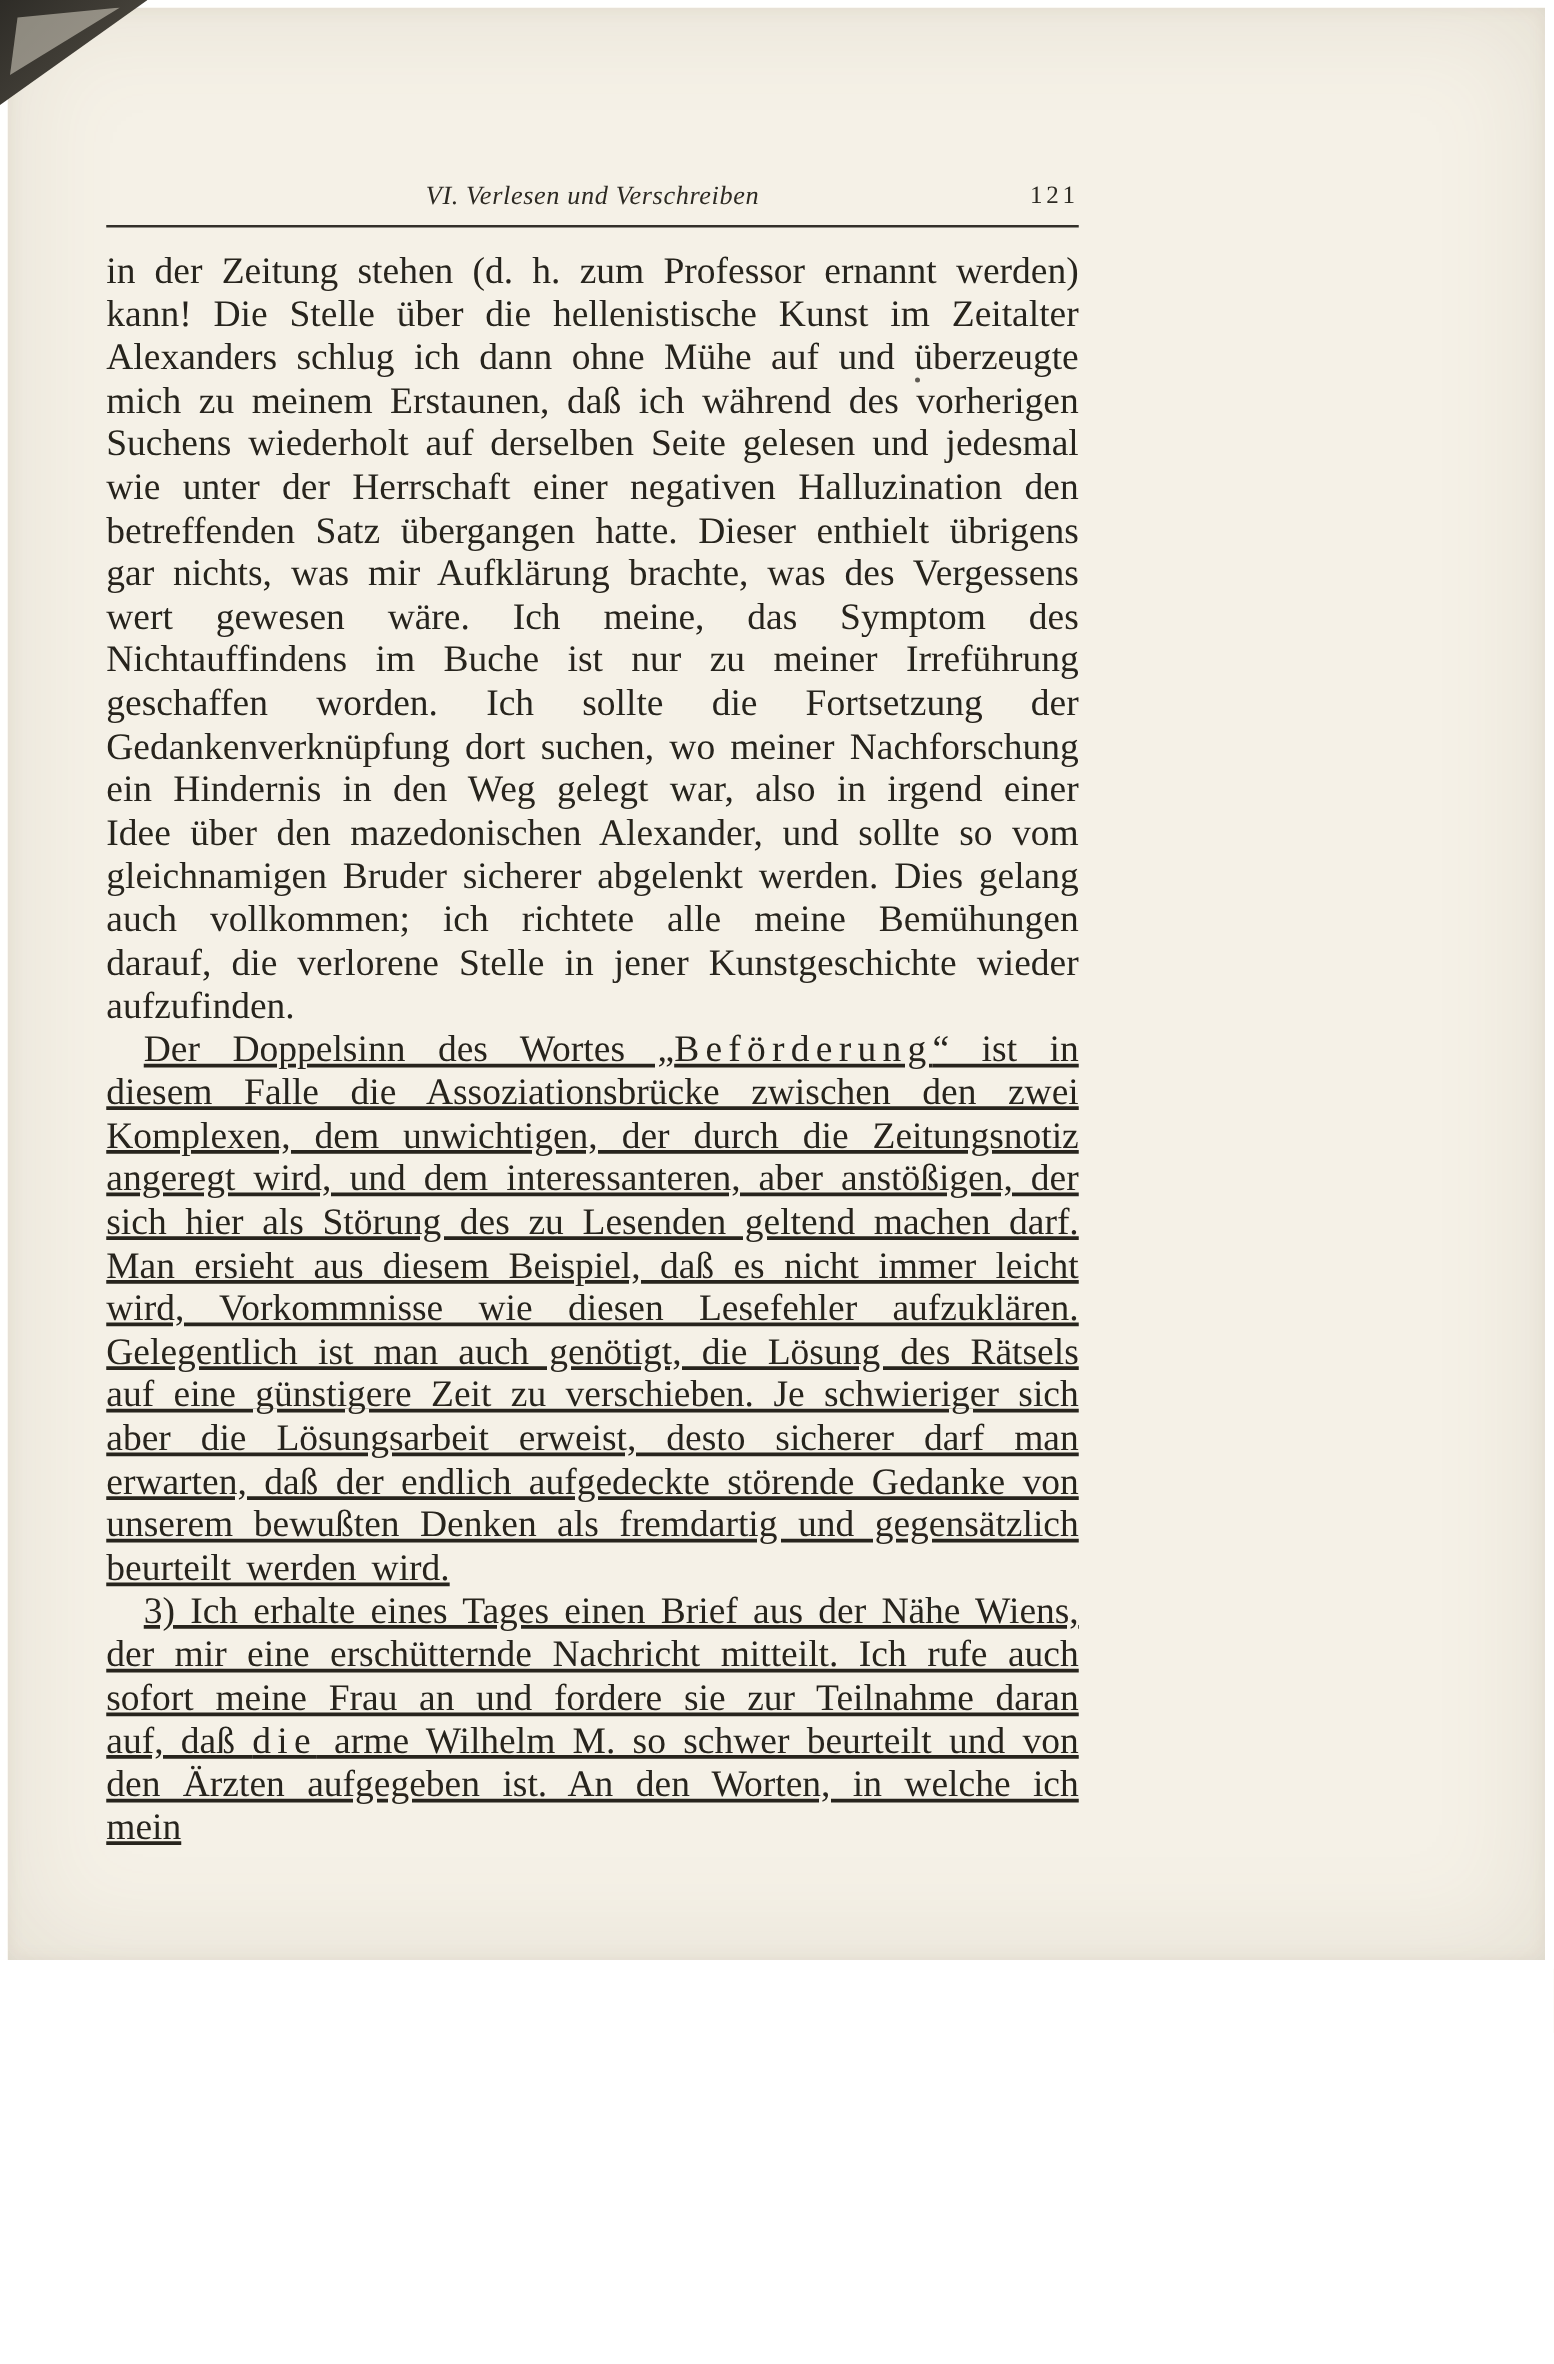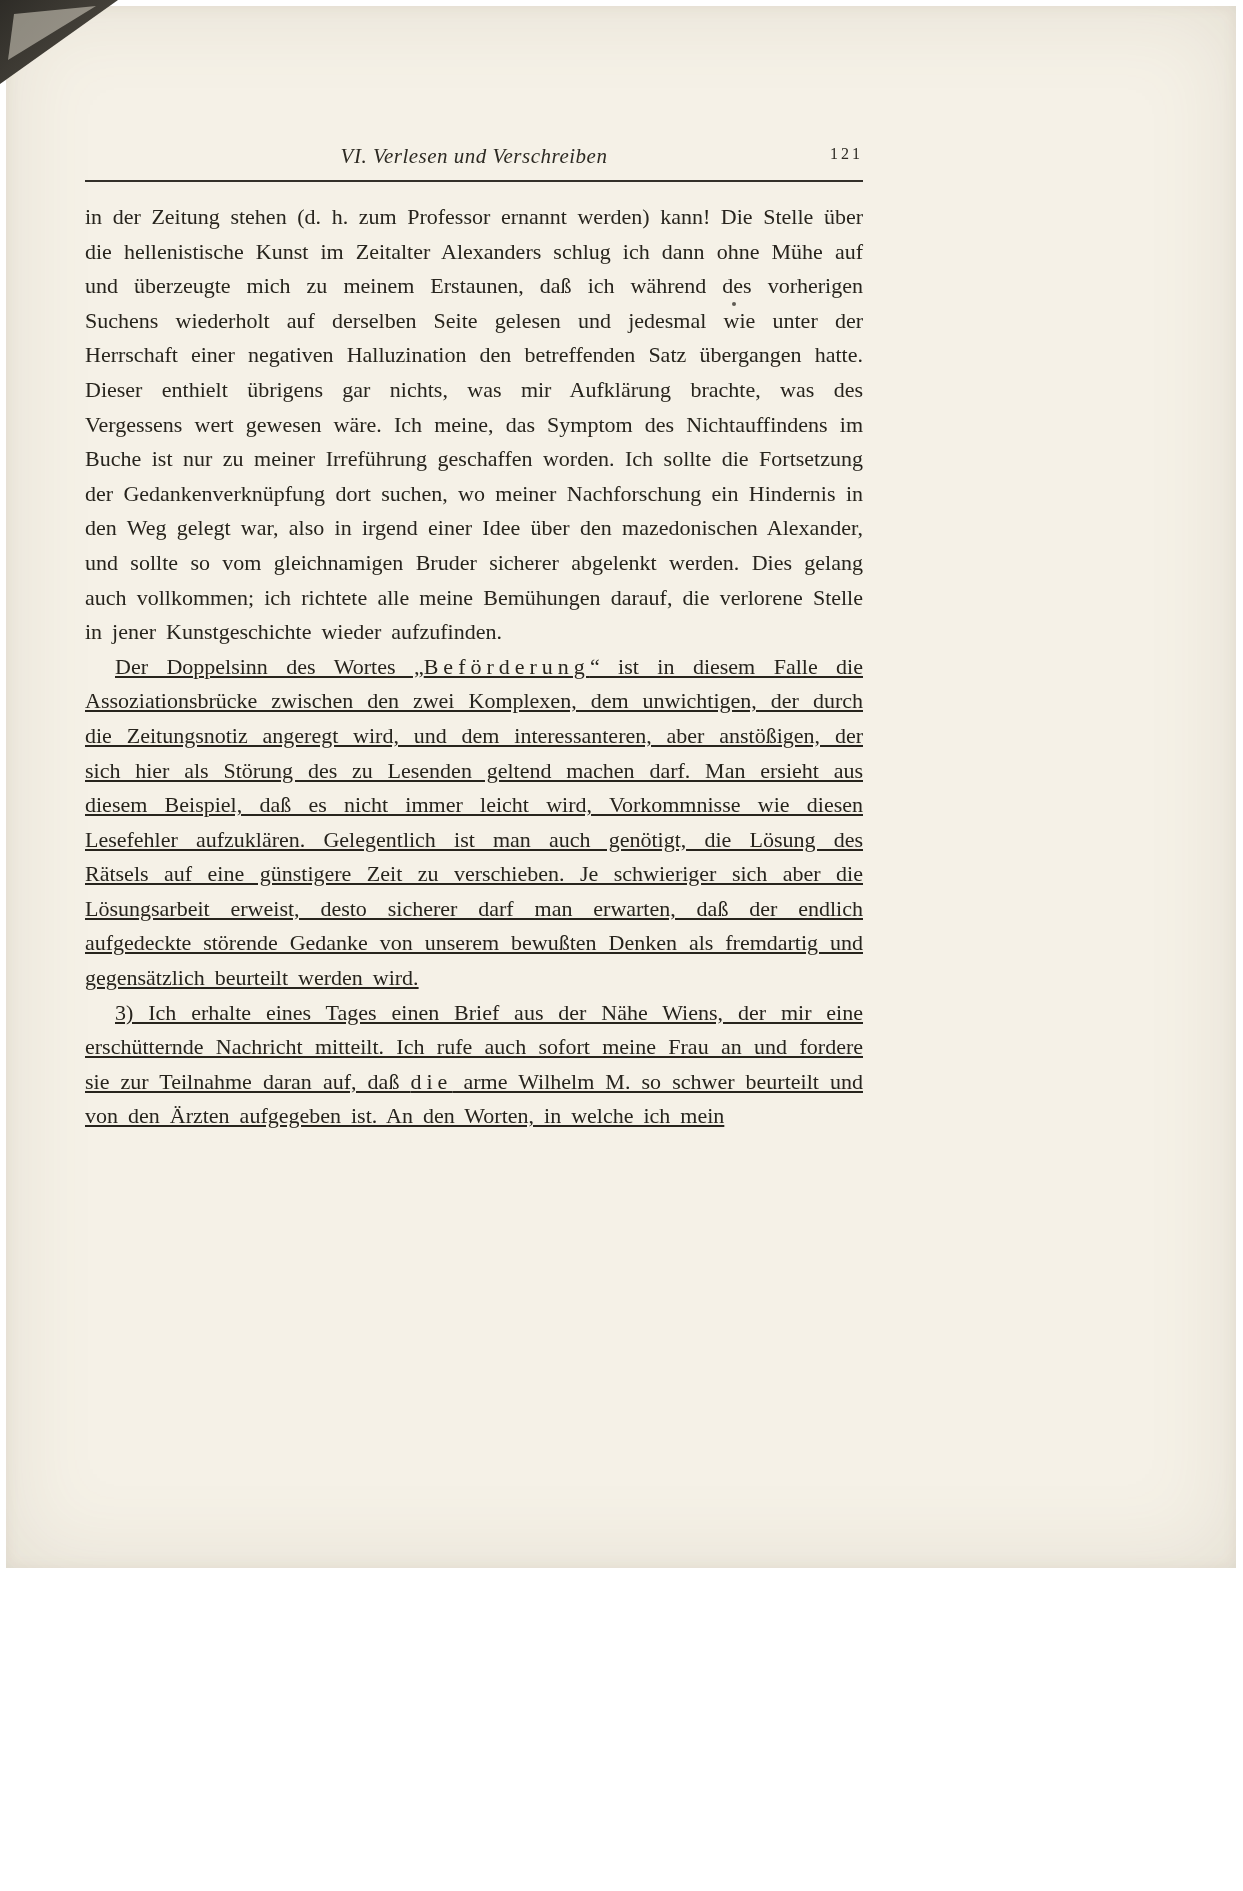--- a/index.html
+++ b/index.html
@@ -74,34 +74,34 @@
     display: block;
     text-align: center;
     font-style: italic;
     letter-spacing: 0.5px;
     color: #2d2a23;
   }
   .page-number {
     position: absolute;
     right: 0;
     top: 1px;
-    font-size: 16px;
+    font-size: 20px;
     letter-spacing: 3px;
     font-style: normal;
     color: #2d2a23;
   }
   .header-rule {
     border: none;
     border-top: 2px solid #33302a;
     margin: 4px 0 0 0;
     width: 100%;
   }
   .body-text {
     margin-top: 18px;
-    font-size: 22px;
+    font-size: 30px;
     line-height: 34.6px;
     text-align: justify;
     word-spacing: 4.5px;
     color: #27241d;
   }
   .para {
     margin: 0;
     padding: 0;
   }
   .para.indent {

